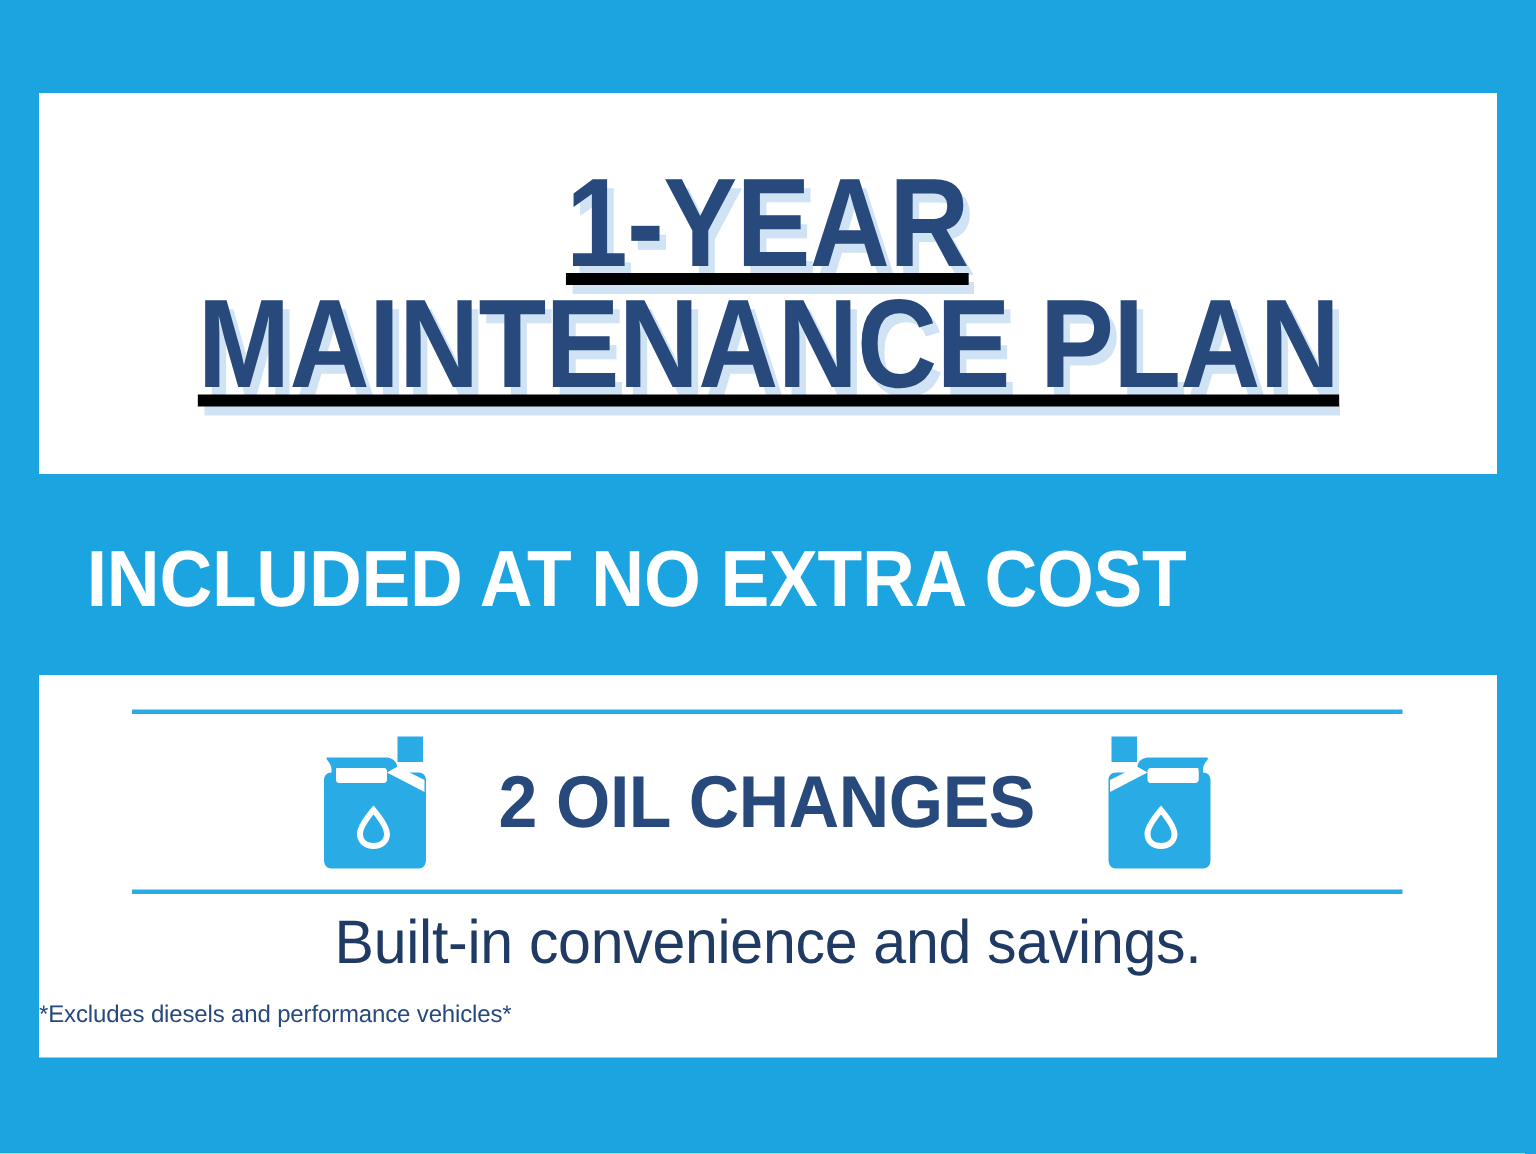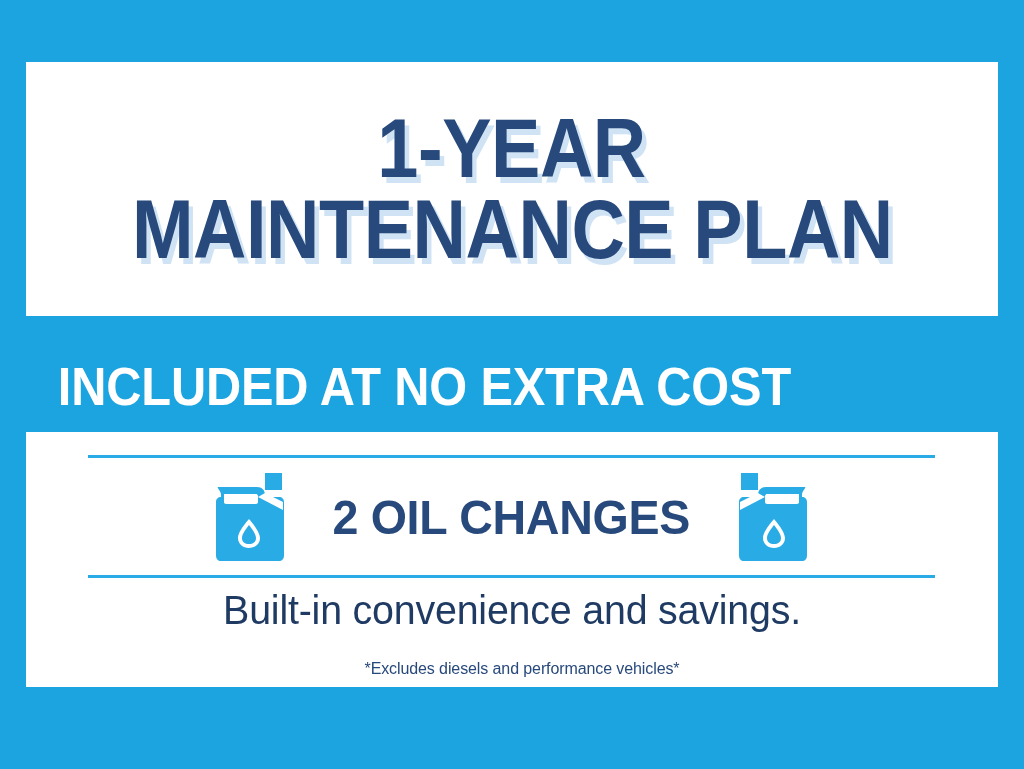--- a/index.html
+++ b/index.html
@@ -25,20 +25,21 @@
     position: absolute;
     left: 26px;
     top: 62px;
     width: 972px;
     height: 254px;
     background: #ffffff;
     display: flex;
     flex-direction: column;
     align-items: center;
     justify-content: center;
+    text-decoration: underline;
   }
 
   .headline {
     color: #27497B;
     font-family: "Liberation Sans Narrow", "Liberation Sans", sans-serif;
     font-weight: bold;
     text-align: center;
     line-height: 0.92;
     letter-spacing: -0.5px;
     text-shadow: 5px 6px 0 #CFE3F4;
@@ -77,21 +78,21 @@
     white-space: nowrap;
     transform: scaleX(0.92);
     transform-origin: center;
     margin: 0;
   }
 
   
   .detail-card {
     position: absolute;
     left: 26px;
-    top: 432px;
+    top: 450px;
     width: 972px;
     height: 255px;
     background: #ffffff;
     box-sizing: border-box;
   }
 
   .rule {
     position: absolute;
     left: 62px;
     width: 847px;
@@ -144,26 +145,26 @@
     transform: scaleX(0.96);
     transform-origin: center;
     margin: 0;
   }
 
   .fineprint {
     position: absolute;
     left: 0;
     top: 218px;
     width: 100%;
-    text-align: center;
+    text-align: left;
     color: #27497B;
     font-family: "Liberation Sans Narrow", "Liberation Sans", sans-serif;
     font-size: 16px;
     letter-spacing: -0.1px;
-    margin: 10px;
+    margin: 0;
   }
 </style>
 </head>
 <body>
 
 <div class="poster">
 
   <div class="headline-card">
     <h1 class="headline headline-line1">1-YEAR</h1>
     <h1 class="headline headline-line2">MAINTENANCE PLAN</h1>

